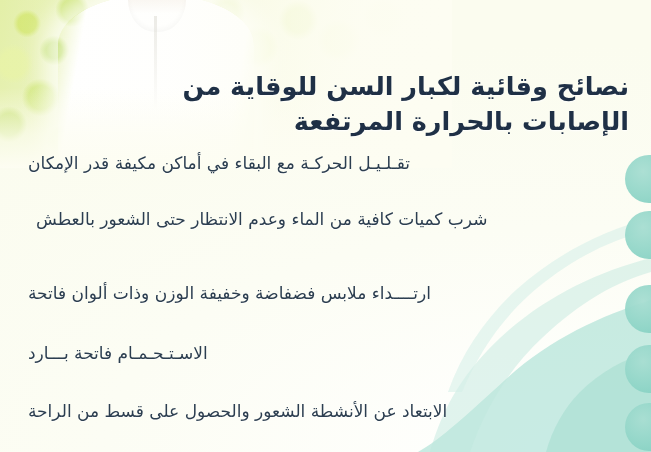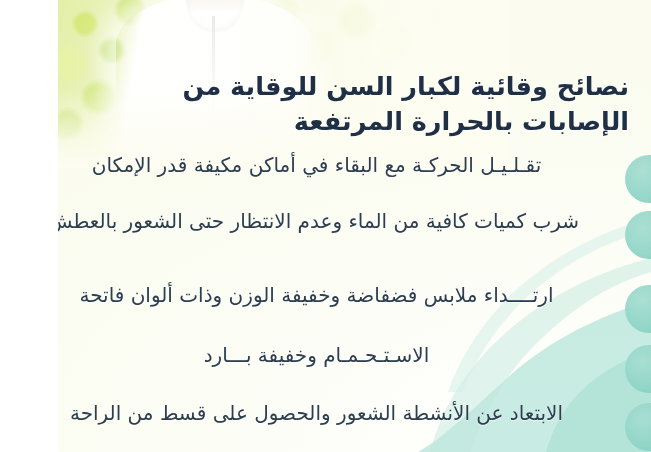--- a/index.html
+++ b/index.html
@@ -4,21 +4,21 @@
 <title>نصائح وقائية لكبار السن</title>
 <style>
   html, body {
     margin: 0;
     padding: 0;
     background: #ffffff;
   }
 
   #poster {
     position: relative;
-    width: 593px;
+    width: 651px;
     height: 452px;
     overflow: hidden;
     background: #fdfdf2;
     font-family: "DejaVu Sans", "Liberation Sans", sans-serif;
     direction: rtl;
   }
 
   
   .bg-base {
     position: absolute;
@@ -162,23 +162,23 @@
     width: 48px;
     height: 48px;
     border-radius: 50%;
     background: radial-gradient(circle at 38% 34%, #a8ded2 0%, #8fd5c7 62%, #7fcdbe 100%);
     opacity: .95;
   }
   .tip-text {
     display: block;
     padding-right: 46px;
     padding-left: 28px;
-    text-align: center;
+    text-align: left;
     color: #2c3e50;
-    font-size: 20px;
+    font-size: 17px;
     font-weight: 400;
     line-height: 1.55;
     text-shadow: 0 1px 1px rgba(255,255,255,.7);
   }
   .tip-2 .tip-text { padding-right: 60px; }
   .tip-4 .tip-text { padding-right: 46px; letter-spacing: .6px; }
 
   
   .tip-1 { margin-top: 0px;  min-height: 52px; }
   .tip-2 { margin-top: 2px;  min-height: 70px; margin-left: 8px; }
@@ -228,21 +228,21 @@
       <span class="tip-text">شرب كميات كافية من الماء وعدم الانتظار حتى الشعور بالعطش</span>
     </li>
 
     <li class="tip tip-3">
       <span class="tip-bullet"></span>
       <span class="tip-text">ارتــــداء ملابس فضفاضة وخفيفة الوزن وذات ألوان فاتحة</span>
     </li>
 
     <li class="tip tip-4">
       <span class="tip-bullet"></span>
-      <span class="tip-text">الاسـتـحـمـام وخفيفة بـــارد</span>
+      <span class="tip-text">الاسـتـحـمـام فاتحة بـــارد</span>
     </li>
 
     <li class="tip tip-5">
       <span class="tip-bullet"></span>
       <span class="tip-text">الابتعاد عن الأنشطة الشعور والحصول على قسط من الراحة</span>
     </li>
 
   </ul>
 
 </div>

